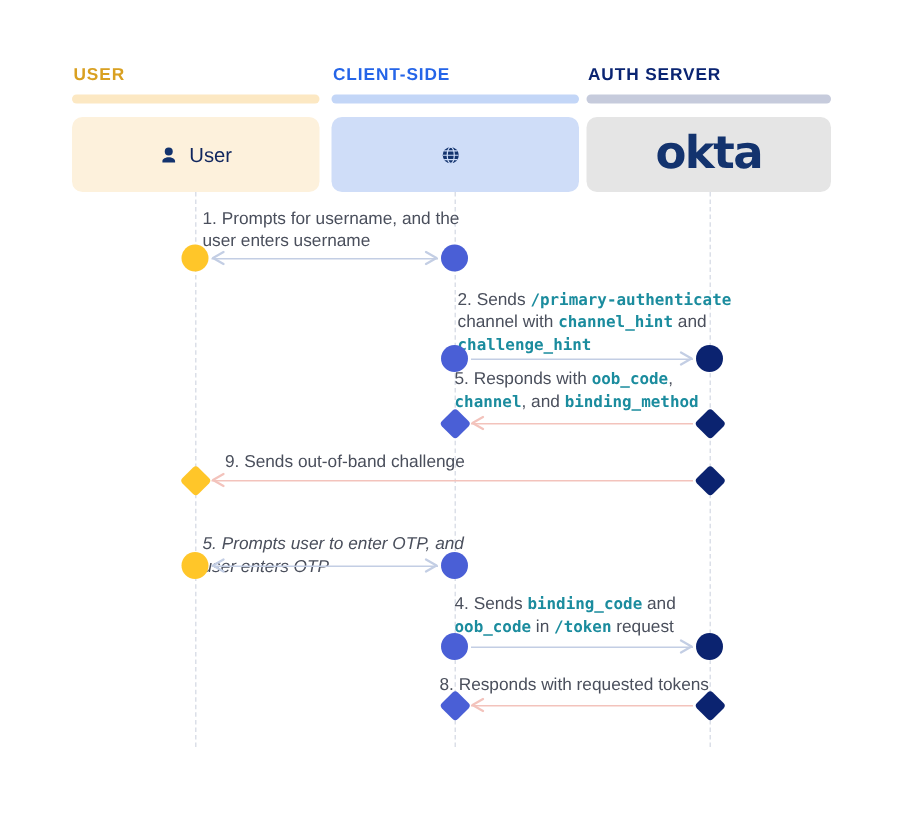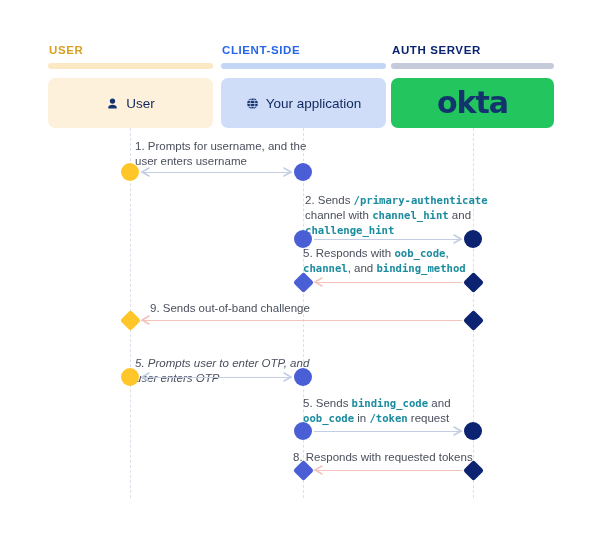--- a/index.html
+++ b/index.html
@@ -28,21 +28,21 @@
   .lane-bar.client{left:221px;width:165px;background:#C3D6F7;}
   .lane-bar.auth{left:391px;width:163px;background:#C6CBDC;}
 
   .lane-box{
     position:absolute;top:78px;height:50px;border-radius:7px;
     display:flex;align-items:center;justify-content:center;
     font-size:13.5px;color:#10265E;
   }
   .lane-box.user{left:48px;width:165px;background:#FDF1DC;}
   .lane-box.client{left:221px;width:165px;background:#CFDDF8;}
-  .lane-box.auth{left:391px;width:163px;background:#22c55e;}
+  .lane-box.auth{left:391px;width:163px;background:#e5e5e5;}
 
   .lane-box .glyph{display:inline-flex;align-items:center;margin-right:7px;}
   .lane-box svg{display:block;}
 
   .okta-logo{
     font-family:"DejaVu Sans",sans-serif;
     font-size:30px;font-weight:bold;letter-spacing:-1px;
     color:#13336E;line-height:1;
   }
 
@@ -107,21 +107,20 @@
       <svg width="13" height="13" viewBox="0 0 16 16">
         <circle cx="8" cy="8" r="6.6" fill="#13336E"></circle>
         <g stroke="#CFDDF8" stroke-width="1" fill="none">
           <ellipse cx="8" cy="8" rx="2.9" ry="6.6"></ellipse>
           <line x1="1.5" y1="8" x2="14.5" y2="8"></line>
           <line x1="2.6" y1="4.4" x2="13.4" y2="4.4"></line>
           <line x1="2.6" y1="11.6" x2="13.4" y2="11.6"></line>
         </g>
       </svg>
     </span>
-    <span>Your application</span>
   </div>
 
   <div class="lane-box auth">
     <span class="okta-logo">okta</span>
   </div>
 
   <div class="lifeline user"></div>
   <div class="lifeline client"></div>
   <div class="lifeline auth"></div>
 
@@ -184,21 +183,21 @@
           </svg>
         </div>
         <div class="arrowhead" style="right: 0px;">
           <svg width="10" height="10" viewBox="0 0 10 10">
             <polyline points="2,1 9,5 2,9" fill="none" stroke="#C3CEE4" stroke-width="1.5" stroke-linecap="round" stroke-linejoin="round"></polyline>
           </svg>
         </div>
       </div>
       <div class="node circle c-user" style="left: 121px; top: 368px; background: rgb(255, 198, 41);"></div>
       <div class="node circle c-client" style="left: 294px; top: 368px; background: rgb(74, 95, 214);"></div>
-      <div class="step-label" style="left: 303px; width: 185px; top: 396px;"><span>5. Sends </span><code>binding_code</code><span> and </span><code>oob_code</code><span> in </span><code>/token</code><span> request</span></div>
+      <div class="step-label" style="left: 303px; width: 185px; top: 396px;"><span>4. Sends </span><code>binding_code</code><span> and </span><code>oob_code</code><span> in </span><code>/token</code><span> request</span></div>
       <div class="wire blue" style="left: 314px; width: 148px; top: 426px;">
         <div class="line"></div>
         <div class="arrowhead" style="right: 0px;">
           <svg width="10" height="10" viewBox="0 0 10 10">
             <polyline points="2,1 9,5 2,9" fill="none" stroke="#C3CEE4" stroke-width="1.5" stroke-linecap="round" stroke-linejoin="round"></polyline>
           </svg>
         </div>
       </div>
       <div class="node circle c-client" style="left: 294px; top: 422px; background: rgb(74, 95, 214);"></div>
       <div class="node circle c-auth" style="left: 464px; top: 422px; background: rgb(11, 35, 112);"></div>

